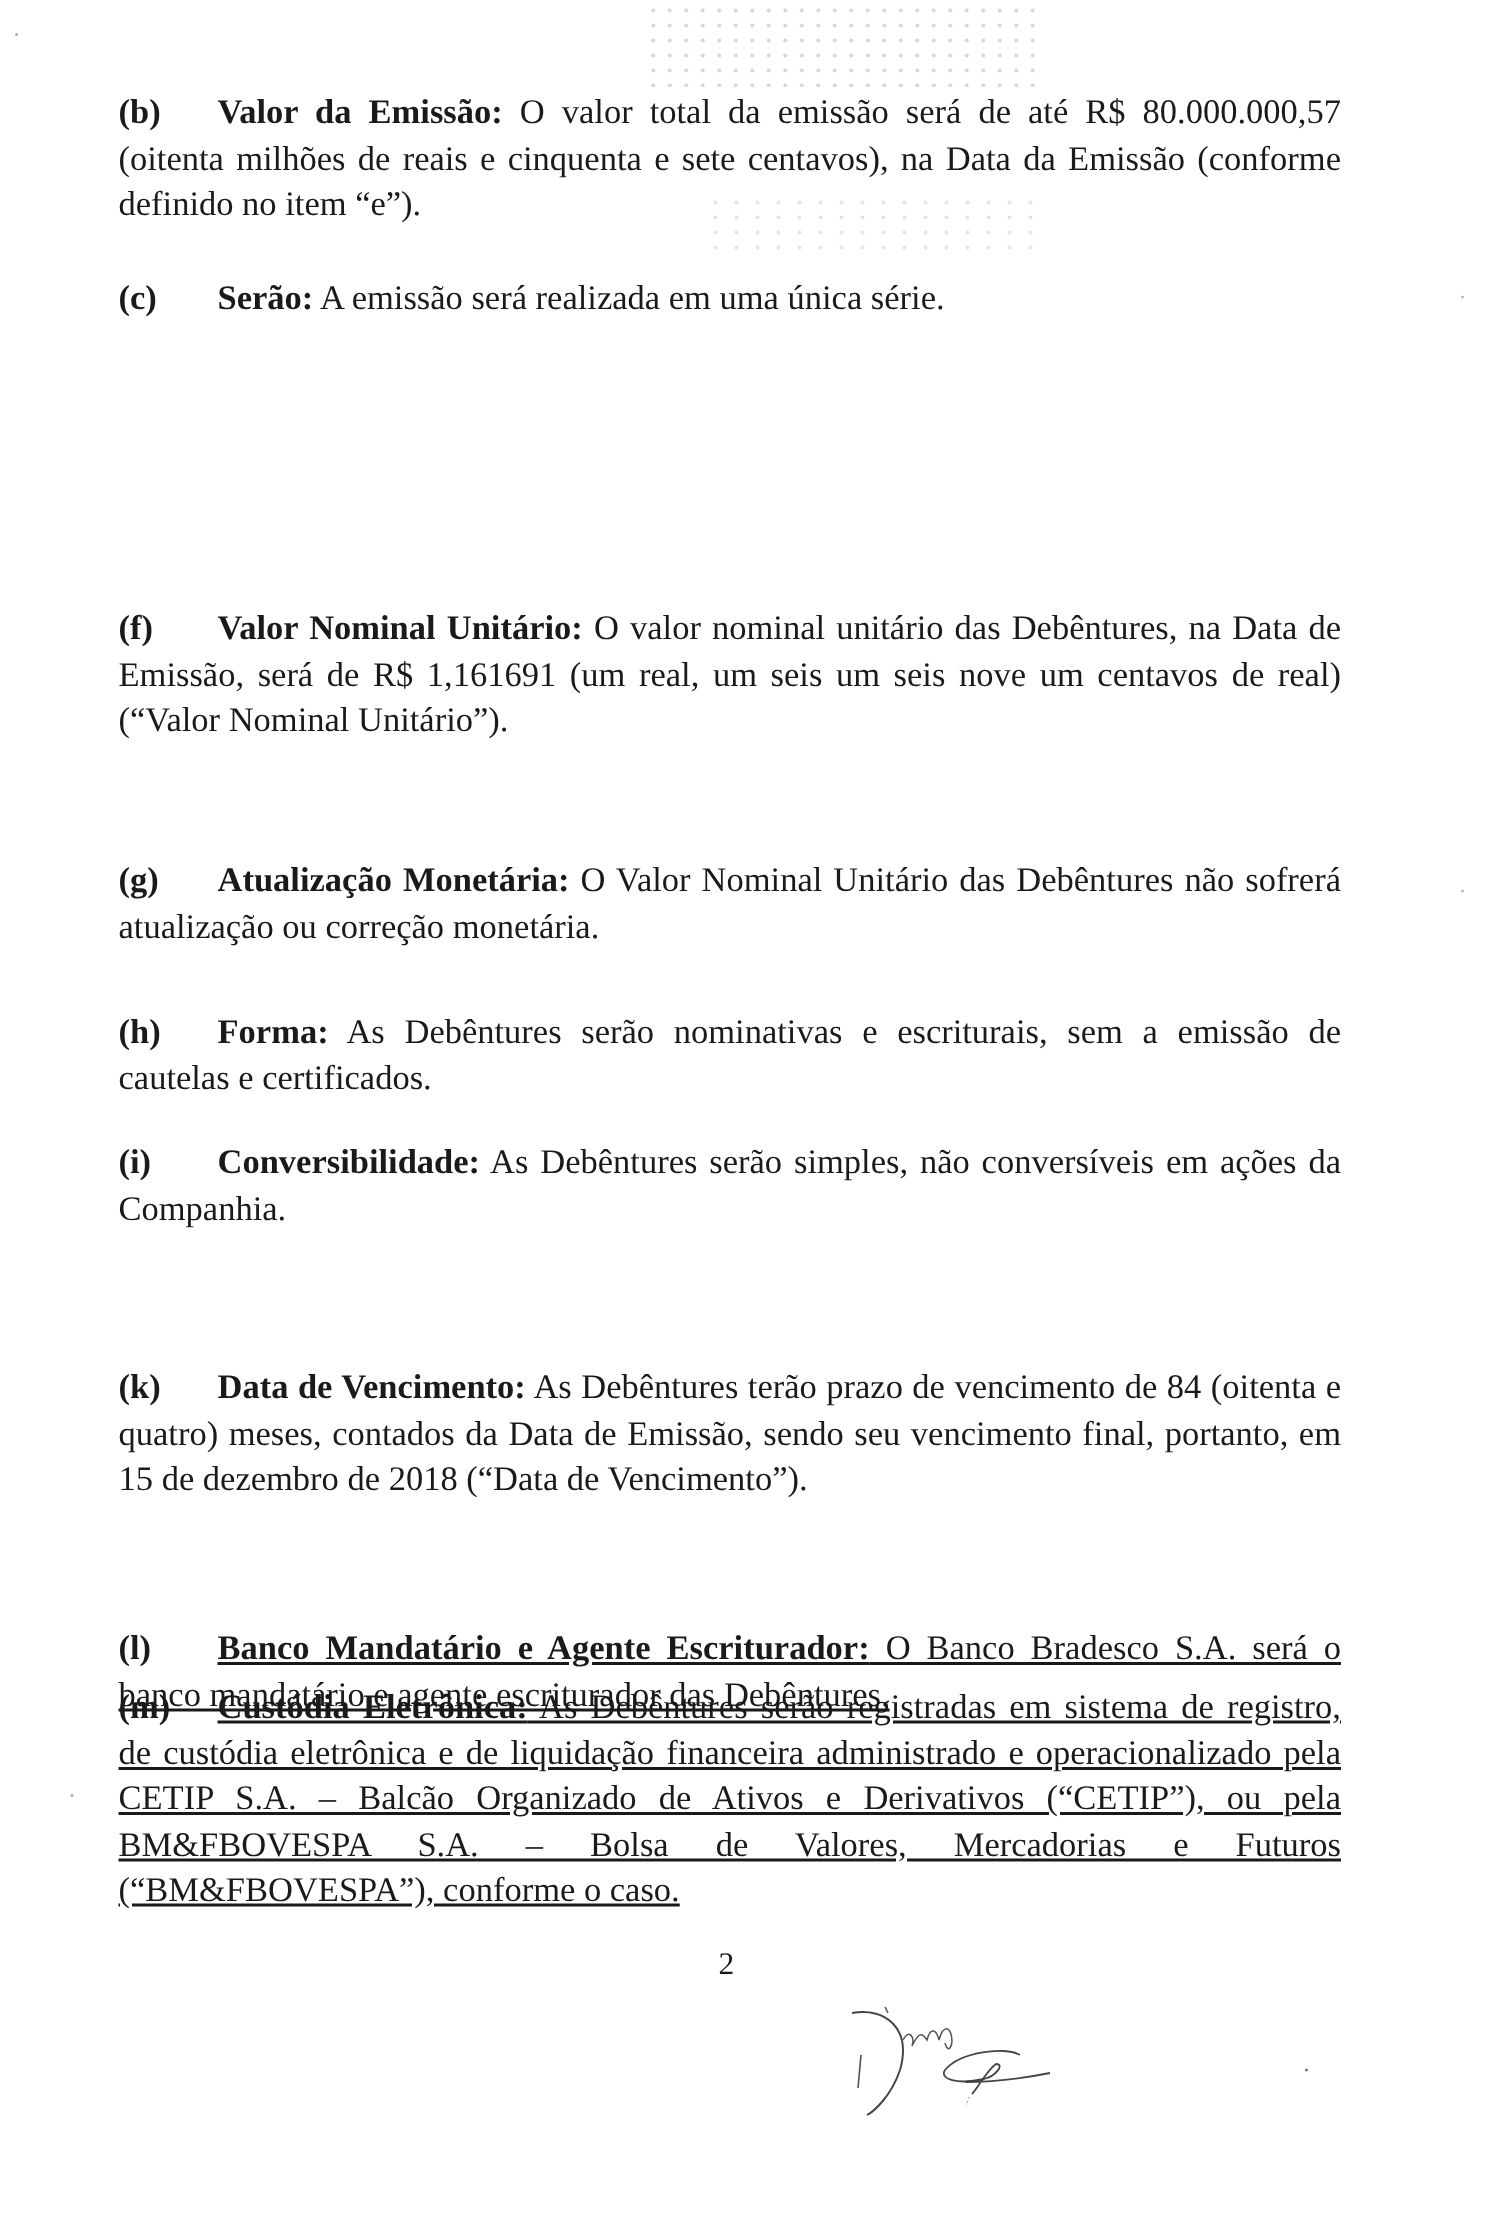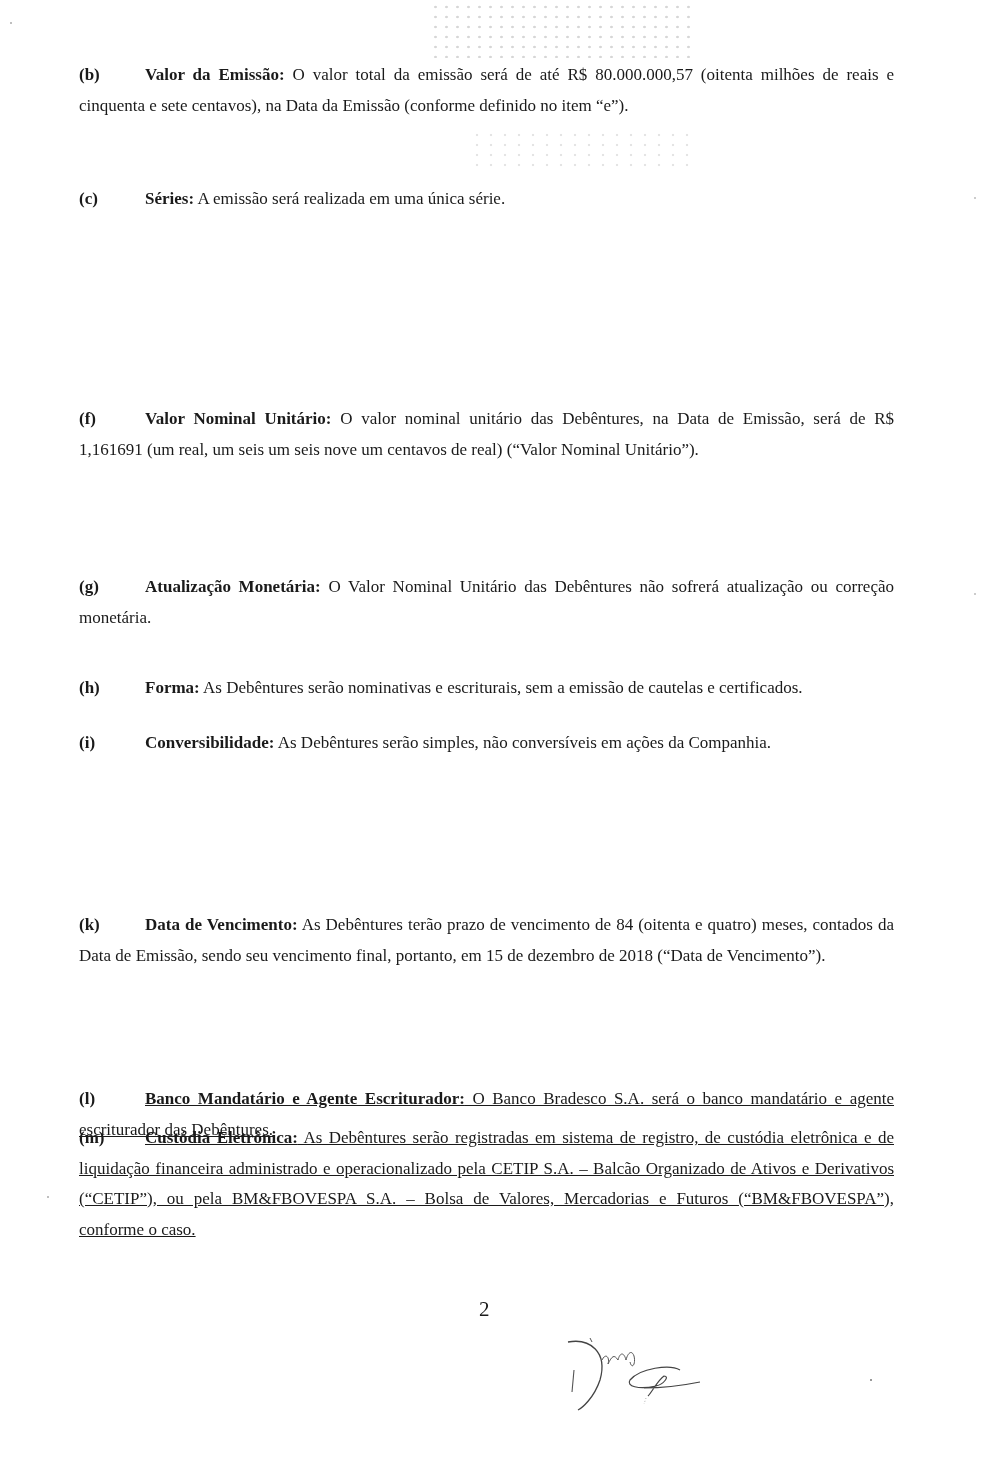--- a/index.html
+++ b/index.html
@@ -5,59 +5,59 @@
   html, body { margin: 0; padding: 0; background: #ffffff; }
   body { width: 1000px; height: 1478px; position: relative; overflow: hidden;
          font-family: "Liberation Serif", "DejaVu Serif", serif; color: #1a1a1a; }
   .page { position: absolute; left: 0; top: 0; width: 1000px; height: 1478px; }
   .perf { position: absolute; left: 430px; top: 2px; width: 260px; height: 56px;
           background-image: radial-gradient(circle, #b5b5b5 1px, transparent 1.6px);
           background-size: 11px 10px; opacity: 0.55; }
   .perf2 { position: absolute; left: 470px; top: 130px; width: 220px; height: 40px;
           background-image: radial-gradient(circle, #c4c4c4 1px, transparent 1.6px);
           background-size: 14px 10px; opacity: 0.45; }
-  .clause { position: absolute; left: 79px; width: 815px; font-size: 17px;
+  .clause { position: absolute; left: 79px; width: 815px; font-size: 23px;
             line-height: 30.5px; text-align: justify; }
   .clause .letter { font-weight: bold; display: inline-block; width: 66px; }
   .clause .title { font-weight: bold; }
   .page-number { position: absolute; left: 479px; top: 1297px; font-size: 21px; }
   .signature { position: absolute; left: 560px; top: 1330px; width: 160px; height: 90px; }
   .speck { position: absolute; width: 2px; height: 2px; background: #777; border-radius: 50%; }
 </style>
 </head>
 <body>
 
 <div class="page">
 
   <div class="perf"></div>
   <div class="perf2"></div>
 
   <div class="clause" style="top:60px;">
     <span class="letter">(b)</span><span class="title">Valor da Emissão:</span><span> O valor total da emissão será de até R$ 80.000.000,57 (oitenta milhões de reais e cinquenta e sete centavos), na Data da Emissão (conforme definido no item “e”).</span>
   </div>
 
   <div class="clause" style="top:184px;">
-    <span class="letter">(c)</span><span class="title">Séries:</span><span> A emissão será realizada em uma única série.</span>
+    <span class="letter">(c)</span><span class="title">Serão:</span><span> A emissão será realizada em uma única série.</span>
   </div>
 
 
 
   <div class="clause" style="top:404px;">
     <span class="letter">(f)</span><span class="title">Valor Nominal Unitário:</span><span> O valor nominal unitário das Debêntures, na Data de Emissão, será de R$ 1,161691 (um real, um seis um seis nove um centavos de real) (“Valor Nominal Unitário”).</span>
   </div>
 
   <div class="clause" style="top:572px;">
     <span class="letter">(g)</span><span class="title">Atualização Monetária:</span><span> O Valor Nominal Unitário das Debêntures não sofrerá atualização ou correção monetária.</span>
   </div>
 
   <div class="clause" style="top:673px;">
     <span class="letter">(h)</span><span class="title">Forma:</span><span> As Debêntures serão nominativas e escriturais, sem a emissão de cautelas e certificados.</span>
   </div>
 
-  <div class="clause" style="top:728px;">
+  <div class="clause" style="top:760px;">
     <span class="letter">(i)</span><span class="title">Conversibilidade:</span><span> As Debêntures serão simples, não conversíveis em ações da Companhia.</span>
   </div>
 
 
   <div class="clause" style="top:910px;">
     <span class="letter">(k)</span><span class="title">Data de Vencimento:</span><span> As Debêntures terão prazo de vencimento de 84 (oitenta e quatro) meses, contados da Data de Emissão, sendo seu vencimento final, portanto, em 15 de dezembro de 2018 (“Data de Vencimento”).</span>
   </div>
 
   <div class="clause" style="top:1084px;text-decoration:underline;">
     <span class="letter">(l)</span><span class="title">Banco Mandatário e Agente Escriturador:</span><span> O Banco Bradesco S.A. será o banco mandatário e agente escriturador das Debêntures.</span>

